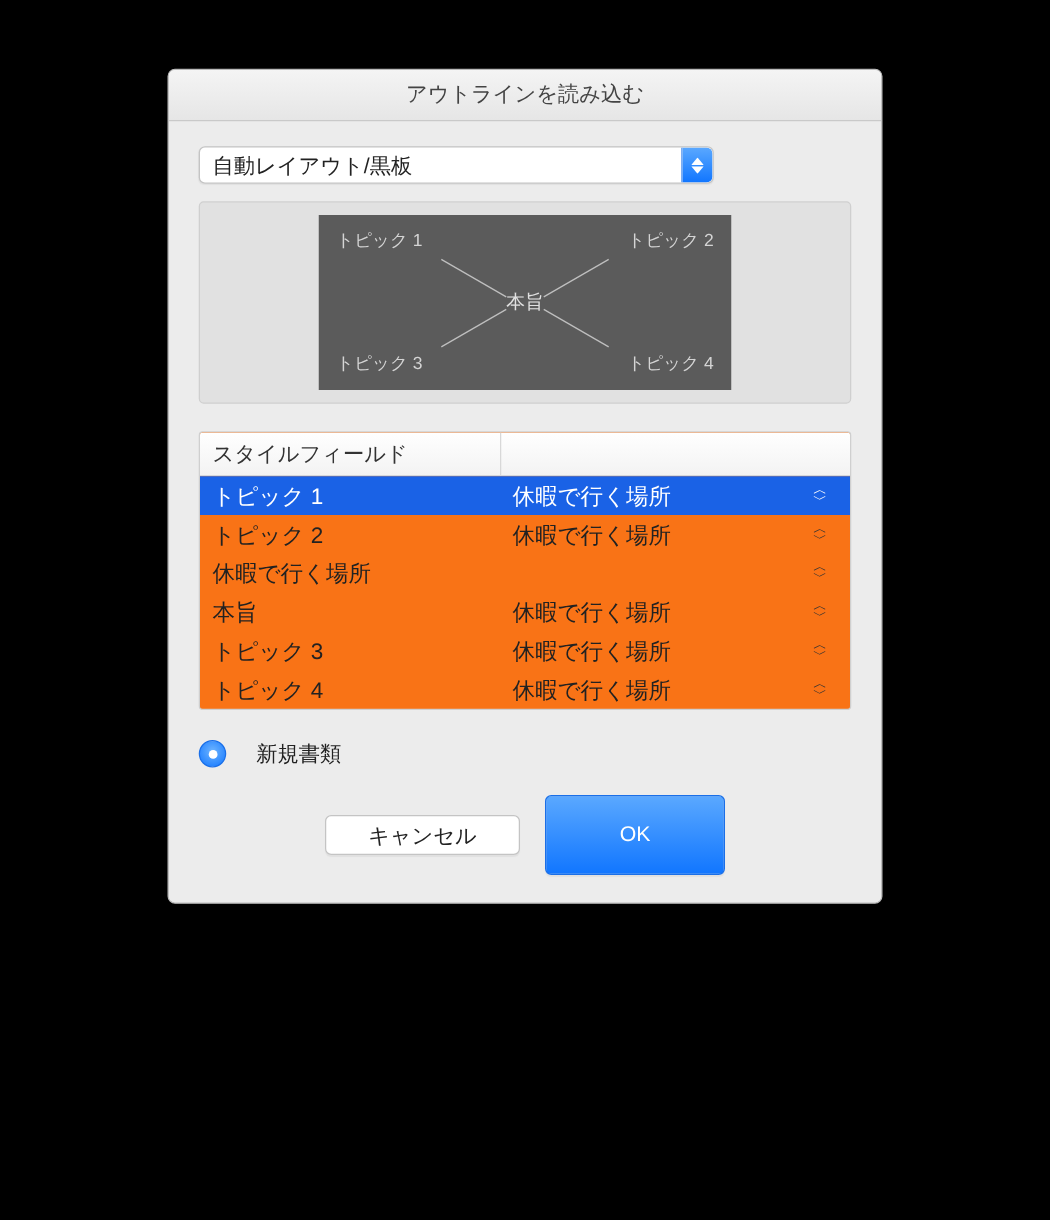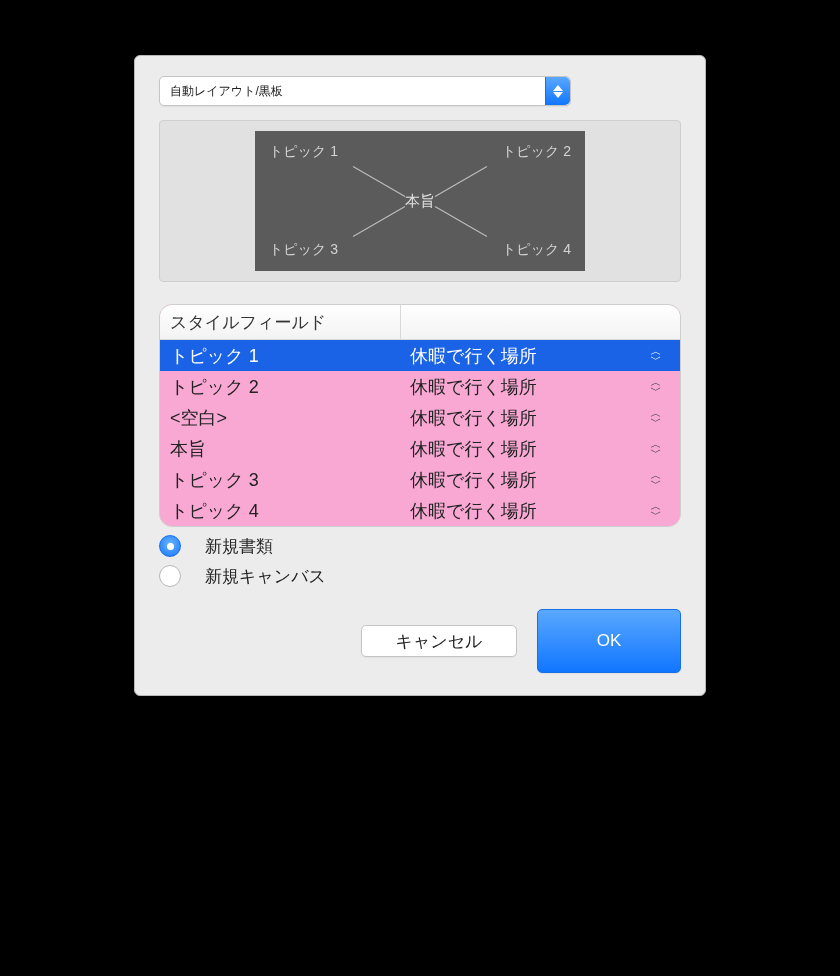--- a/index.html
+++ b/index.html
@@ -43,21 +43,21 @@
     height: 28px;
     background: #fff;
     border: 1px solid #c4c4c4;
     border-radius: 5px;
     display: flex;
     align-items: center;
     padding-left: 10px;
     margin-bottom: 14px;
     box-shadow: 0 1px 1px rgba(0,0,0,0.05);
   }
-  .dropdown .dd-label { font-size: 12px; color: #222; }
+  .dropdown .dd-label { font-size: 17px; color: #222; }
   .dropdown .dd-btn {
     position: absolute;
     right: 0; top: 0; bottom: 0;
     width: 24px;
     background: linear-gradient(#5aa8ff, #1176ff);
     border-left: 1px solid #1a6fe8;
     border-top-right-radius: 5px;
     border-bottom-right-radius: 5px;
     display: flex;
     flex-direction: column;
@@ -95,24 +95,24 @@
   .pv-bl { position:absolute; left:14px;  bottom:12px; }
   .pv-br { position:absolute; right:14px; bottom:12px; }
   .pv-line {
     position:absolute; background:#bfbfbf; height:1px;
     transform-origin: left center;
   }
 
   
   .table {
     border: 1px solid #cfcfcf;
-    border-radius: 13px;
-    background: #f9a8d4;
+    border-radius: 3px;
+    background: #f97316;
     overflow: hidden;
-    margin-bottom: 4px;
+    margin-bottom: 20px;
   }
   .thead {
     display: flex;
     background: linear-gradient(#ffffff,#f3f3f3);
     border-bottom: 1px solid #d8d8d8;
     height: 34px;
     align-items: center;
     color: #333;
   }
   .thead .col1 { flex: 0 0 230px; padding-left: 10px; border-right:1px solid #d8d8d8; height:100%; display:flex; align-items:center;}
@@ -147,39 +147,40 @@
     background: radial-gradient(circle at 50% 40%, #6db4ff, #1176ff);
     border-color:#1a6fe8;
   }
   .radio.checked::after{
     content:""; width:7px; height:7px; background:#fff; border-radius:50%;
   }
   .radio-label { font-size:17px; }
 
   
   .buttons {
-    display:flex; justify-content:flex-end; gap:20px; align-items:center;
+    display:flex; justify-content:center; gap:20px; align-items:center;
   }
   .btn {
     height:30px; border-radius:5px; font-size:17px;
     display:flex; align-items:center; justify-content:center;
     border:1px solid #c4c4c4; background:#fff; min-width:90px;
     padding: 0 32px;
     box-shadow: 0 1px 1px rgba(0,0,0,0.05);
   }
   .btn.primary {
     background: linear-gradient(#5aa8ff,#1176ff);
     border-color:#1a6fe8; color:#fff; min-width:90px; padding:16px 26px;
   }
   .tbody { display:block; }
 </style>
 </head>
 <body>
 
 <div class="dialog">
+  <div class="titlebar">アウトラインを読み込む</div>
 
   <div class="content">
 
     <div class="dropdown">
       <span class="dd-label">自動レイアウト/黒板</span>
       <span class="dd-btn">
         <svg width="10" height="6" viewBox="0 0 10 6">
             <path d="M0 6 L5 0 L10 6 Z" fill="#fff"></path>
           </svg>
         <svg width="10" height="6" viewBox="0 0 10 6">
@@ -222,21 +223,20 @@
             <div class="c1">トピック 2</div>
             <div class="c2">休暇で行く場所</div>
             <div class="c3">
               <div class="stepper">
                 <span>︿</span>
                 <span>﹀</span>
               </div>
             </div>
           </div>
           <div class="trow">
-            <div class="c1">&lt;空白&gt;</div>
             <div class="c2">休暇で行く場所</div>
             <div class="c3">
               <div class="stepper">
                 <span>︿</span>
                 <span>﹀</span>
               </div>
             </div>
           </div>
           <div class="trow">
             <div class="c1">本旨</div>
@@ -269,24 +269,20 @@
             </div>
           </div>
         </div>
     </div>
 
     <div class="radios">
       <div class="radio-row">
         <span class="radio checked"></span>
         <span class="radio-label">新規書類</span>
       </div>
-      <div class="radio-row">
-        <span class="radio"></span>
-        <span class="radio-label">新規キャンバス</span>
-      </div>
     </div>
 
     <div class="buttons">
       <div class="btn">キャンセル</div>
       <div class="btn primary">OK</div>
     </div>
 
   </div>
 </div>
 

